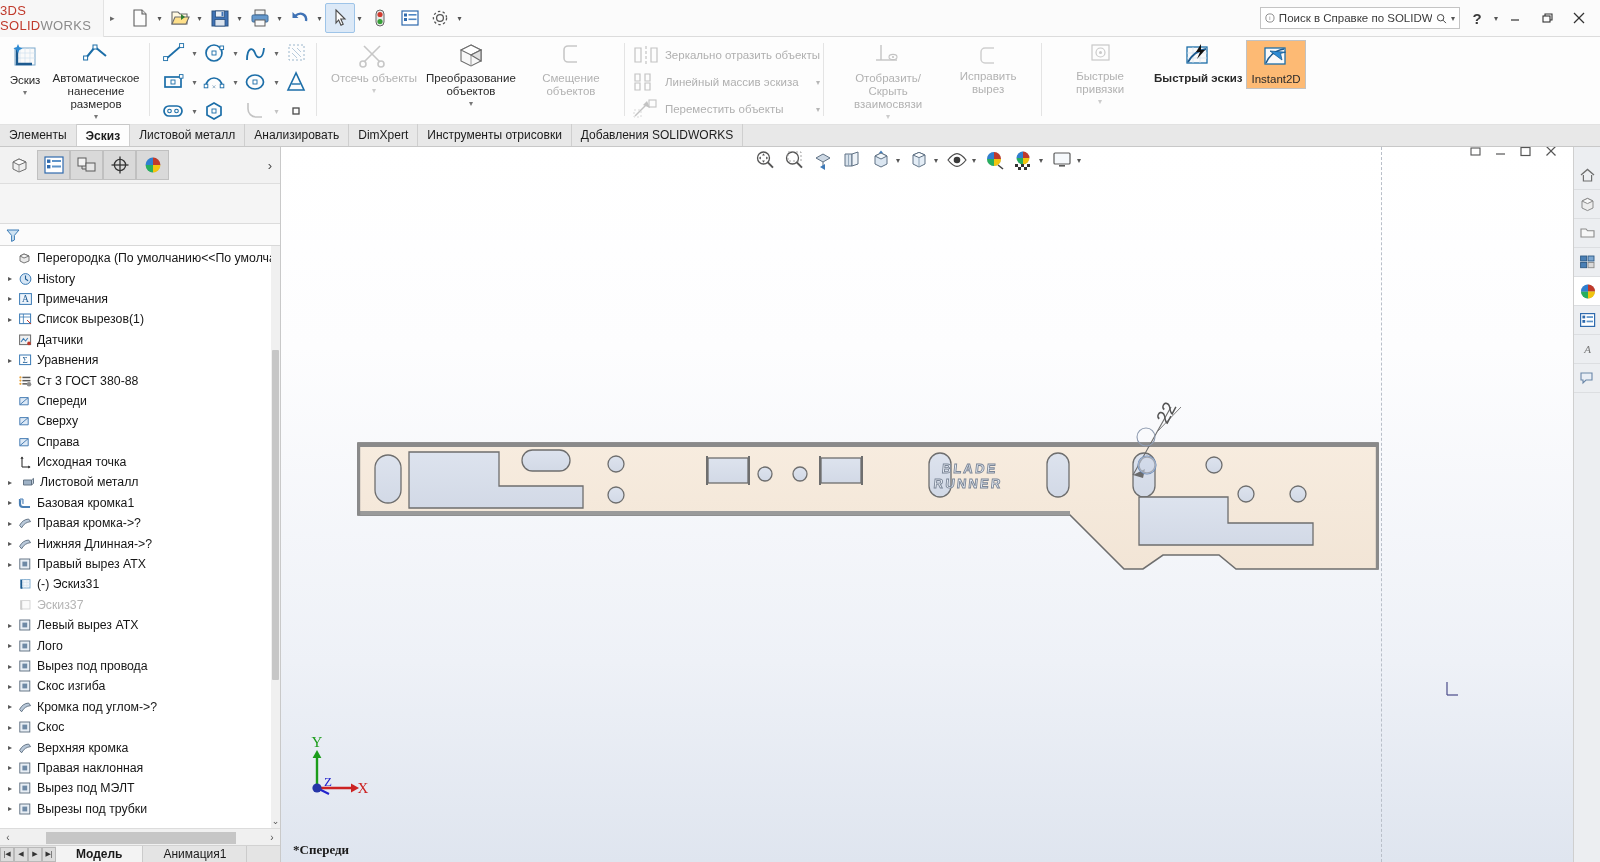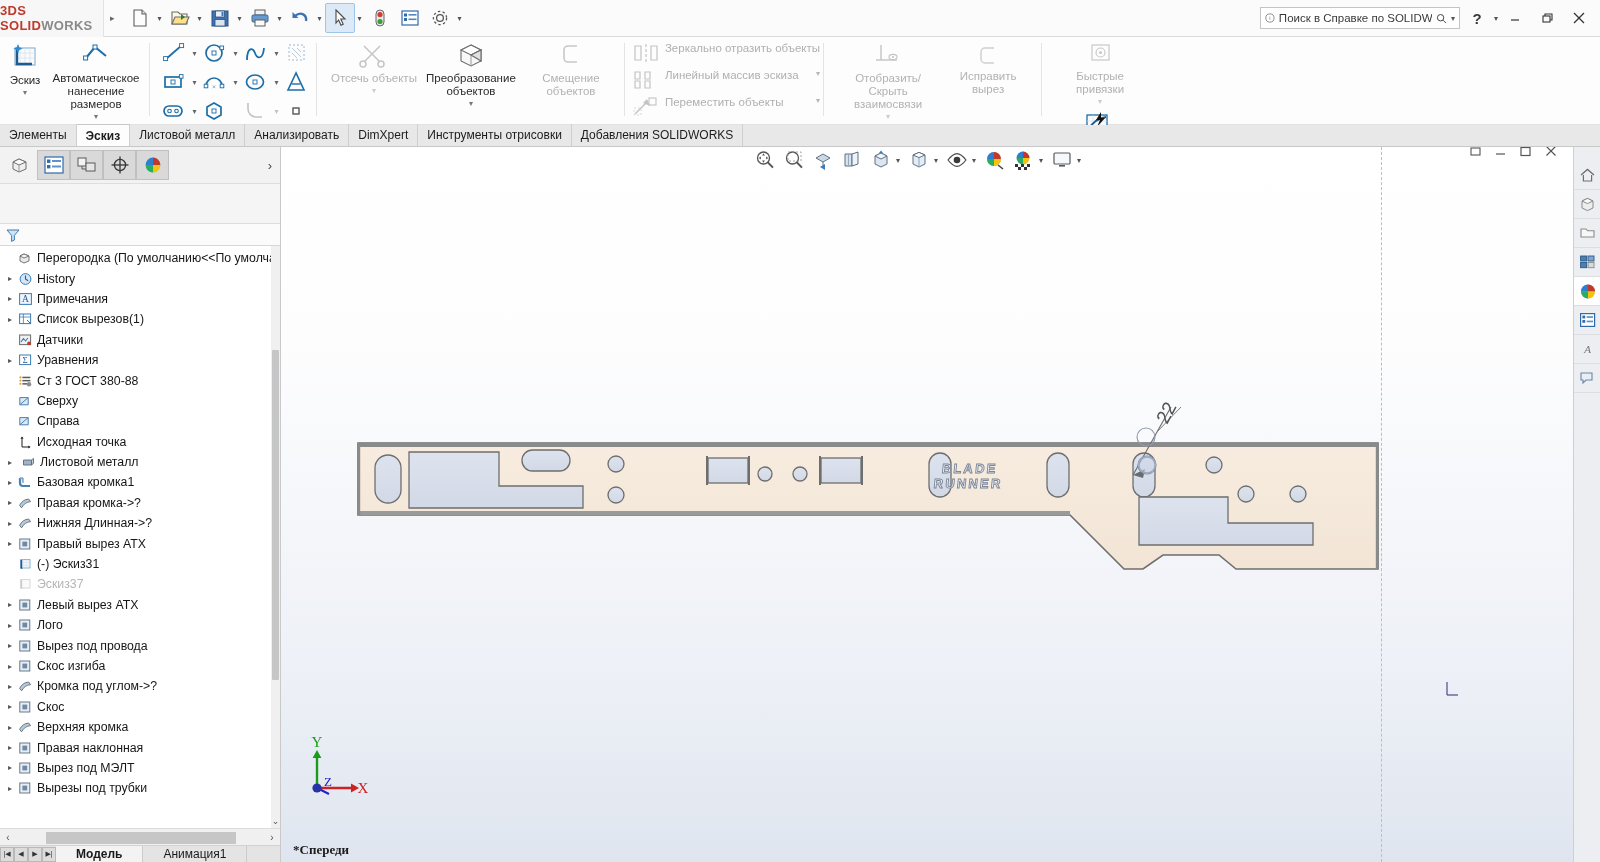--- a/index.html
+++ b/index.html
@@ -15,21 +15,21 @@
 
   
   .titlebar {
     height:37px; background:#fbfbfb; display:flex; align-items:center;
     border-bottom:1px solid #dcdcdc; position:relative; flex:none;
   }
   .sw-logo {
     width:104px; height:37px; background:#f7f7f7; display:flex; align-items:center;
     justify-content:center; border-right:1px solid #e3e3e3;
   }
-  .sw-logo-txt { font-size:13px; font-weight:bold; letter-spacing:.3px; }
+  .sw-logo-txt { font-size:13px; font-weight:normal; letter-spacing:.3px; }
   .sw-logo-txt .r { color:#c0392b; }
   .sw-logo-txt .g { color:#8a8a8a; }
   .tb-caret { color:#666; font-size:9px; padding:0 6px; }
   .tb-icons { display:flex; align-items:center; gap:0px; padding-left:4px; }
   .tb-btn {
     width:30px; height:30px; display:flex; align-items:center; justify-content:center;
     border:1px solid transparent; border-radius:2px;
   }
   .tb-btn.sel { background:#dce9f7; border-color:#9ec4e8; }
   .tb-dd { font-size:8px; color:#555; width:10px; text-align:center; }
@@ -60,21 +60,21 @@
   }
   .rbig .rlbl { font-size:11.5px; line-height:13px; color:#2a2a2a; margin-top:2px; max-width:92px;}
   .rbig.dis .rlbl { color:#b2b2b2; }
   .rbig .rcaret { font-size:8px; color:#777; margin-top:1px; }
   .rbig.dis .rcaret { color:#ccc; }
   .rgrid { display:grid; grid-template-columns:repeat(4, auto); gap:1px 0; align-items:center; }
   .rcell { display:flex; align-items:center; }
   .rsm { width:32px; height:28px; display:flex; align-items:center; justify-content:center; }
   .rsplit { font-size:8px; color:#666; width:9px; text-align:center; }
   .rlist { display:flex; flex-direction:column; justify-content:center; gap:1px; padding-top:2px;}
-  .rrow { display:flex; align-items:flex-start; height:26px; gap:4px; }
+  .rrow { display:flex; align-items:center; height:26px; gap:4px; }
   .rrow .t { font-size:11.5px; color:#b0b0b0; white-space:nowrap; }
   .rrow .dd { font-size:8px; color:#b6b6b6; margin-left:auto; padding-left:10px;}
   .instant-sel { background:#fdba74; border:1px solid #c2c2c2; }
 
   
   .tabstrip {
     height:22px; background:#e8e8e8; display:flex; align-items:flex-end; flex:none;
     border-bottom:1px solid #c8c8c8; position:relative;
   }
   .tab {
@@ -499,21 +499,21 @@
         <div class="rcaret">▾</div>
       </div>
       <div class="rbig dis" style="padding-top:4px;">
         <svg width="30" height="24" viewBox="0 0 30 24">
           <path d="M21 4h-9a4 4 0 0 0-4 4v7a4 4 0 0 0 4 4h9" fill="none" stroke="#cfcfcf" stroke-width="1.5"></path>
         </svg>
         <div class="rlbl">Исправить вырез</div>
       </div>
     </div>
 
-    <div class="rgroup" style="padding-left:8px;flex-direction:column;">
+    <div class="rgroup" style="padding-left:8px;">
       <div class="rbig dis">
         <svg width="30" height="26" viewBox="0 0 30 26">
           <rect x="7" y="3" width="17" height="15" fill="none" stroke="#c9c9c9" stroke-width="1.2"></rect>
           <circle cx="15.5" cy="10.5" r="4.5" fill="none" stroke="#c9c9c9" stroke-width="1.2"></circle>
           <circle cx="15.5" cy="10.5" r="1.5" fill="#c9c9c9"></circle>
         </svg>
         <div class="rlbl">Быстрые привязки</div>
         <div class="rcaret">▾</div>
       </div>
       <div class="rbig">
@@ -687,20 +687,30 @@
                   <rect x="4.4" y="5.9" width="8" height="1.5" fill="#5a5a5a"></rect>
                   <circle cx="2.4" cy="9.8" r="1.1" fill="#e8a33d"></circle>
                   <rect x="4.4" y="9.1" width="5" height="1.5" fill="#5a5a5a"></rect>
                   <circle cx="11" cy="10.2" r="2.3" fill="#8f8f8f"></circle>
                 </g>
               </svg>
           </span>
           <span class="lbl">Ст 3 ГОСТ 380-88</span>
         </div>
 
+        <div class="tnode">
+          <span class="arrow"></span>
+          <span class="ico">
+            <svg width="15" height="14" viewBox="0 0 15 14">
+                <path d="M1.8 3.6h8.4v7.2H1.8z" fill="#dde9f6" stroke="#4a7fb5" stroke-width="1"></path>
+                <line x1="1.8" y1="10.8" x2="10.2" y2="3.6" stroke="#4a7fb5" stroke-width="1"></line>
+              </svg>
+          </span>
+          <span class="lbl">Спереди</span>
+        </div>
 
         <div class="tnode">
           <span class="arrow"></span>
           <span class="ico">
             <svg width="15" height="14" viewBox="0 0 15 14">
                 <path d="M1.8 3.6h8.4v7.2H1.8z" fill="#dde9f6" stroke="#4a7fb5" stroke-width="1"></path>
                 <line x1="1.8" y1="10.8" x2="10.2" y2="3.6" stroke="#4a7fb5" stroke-width="1"></line>
               </svg>
           </span>
           <span class="lbl">Сверху</span>

